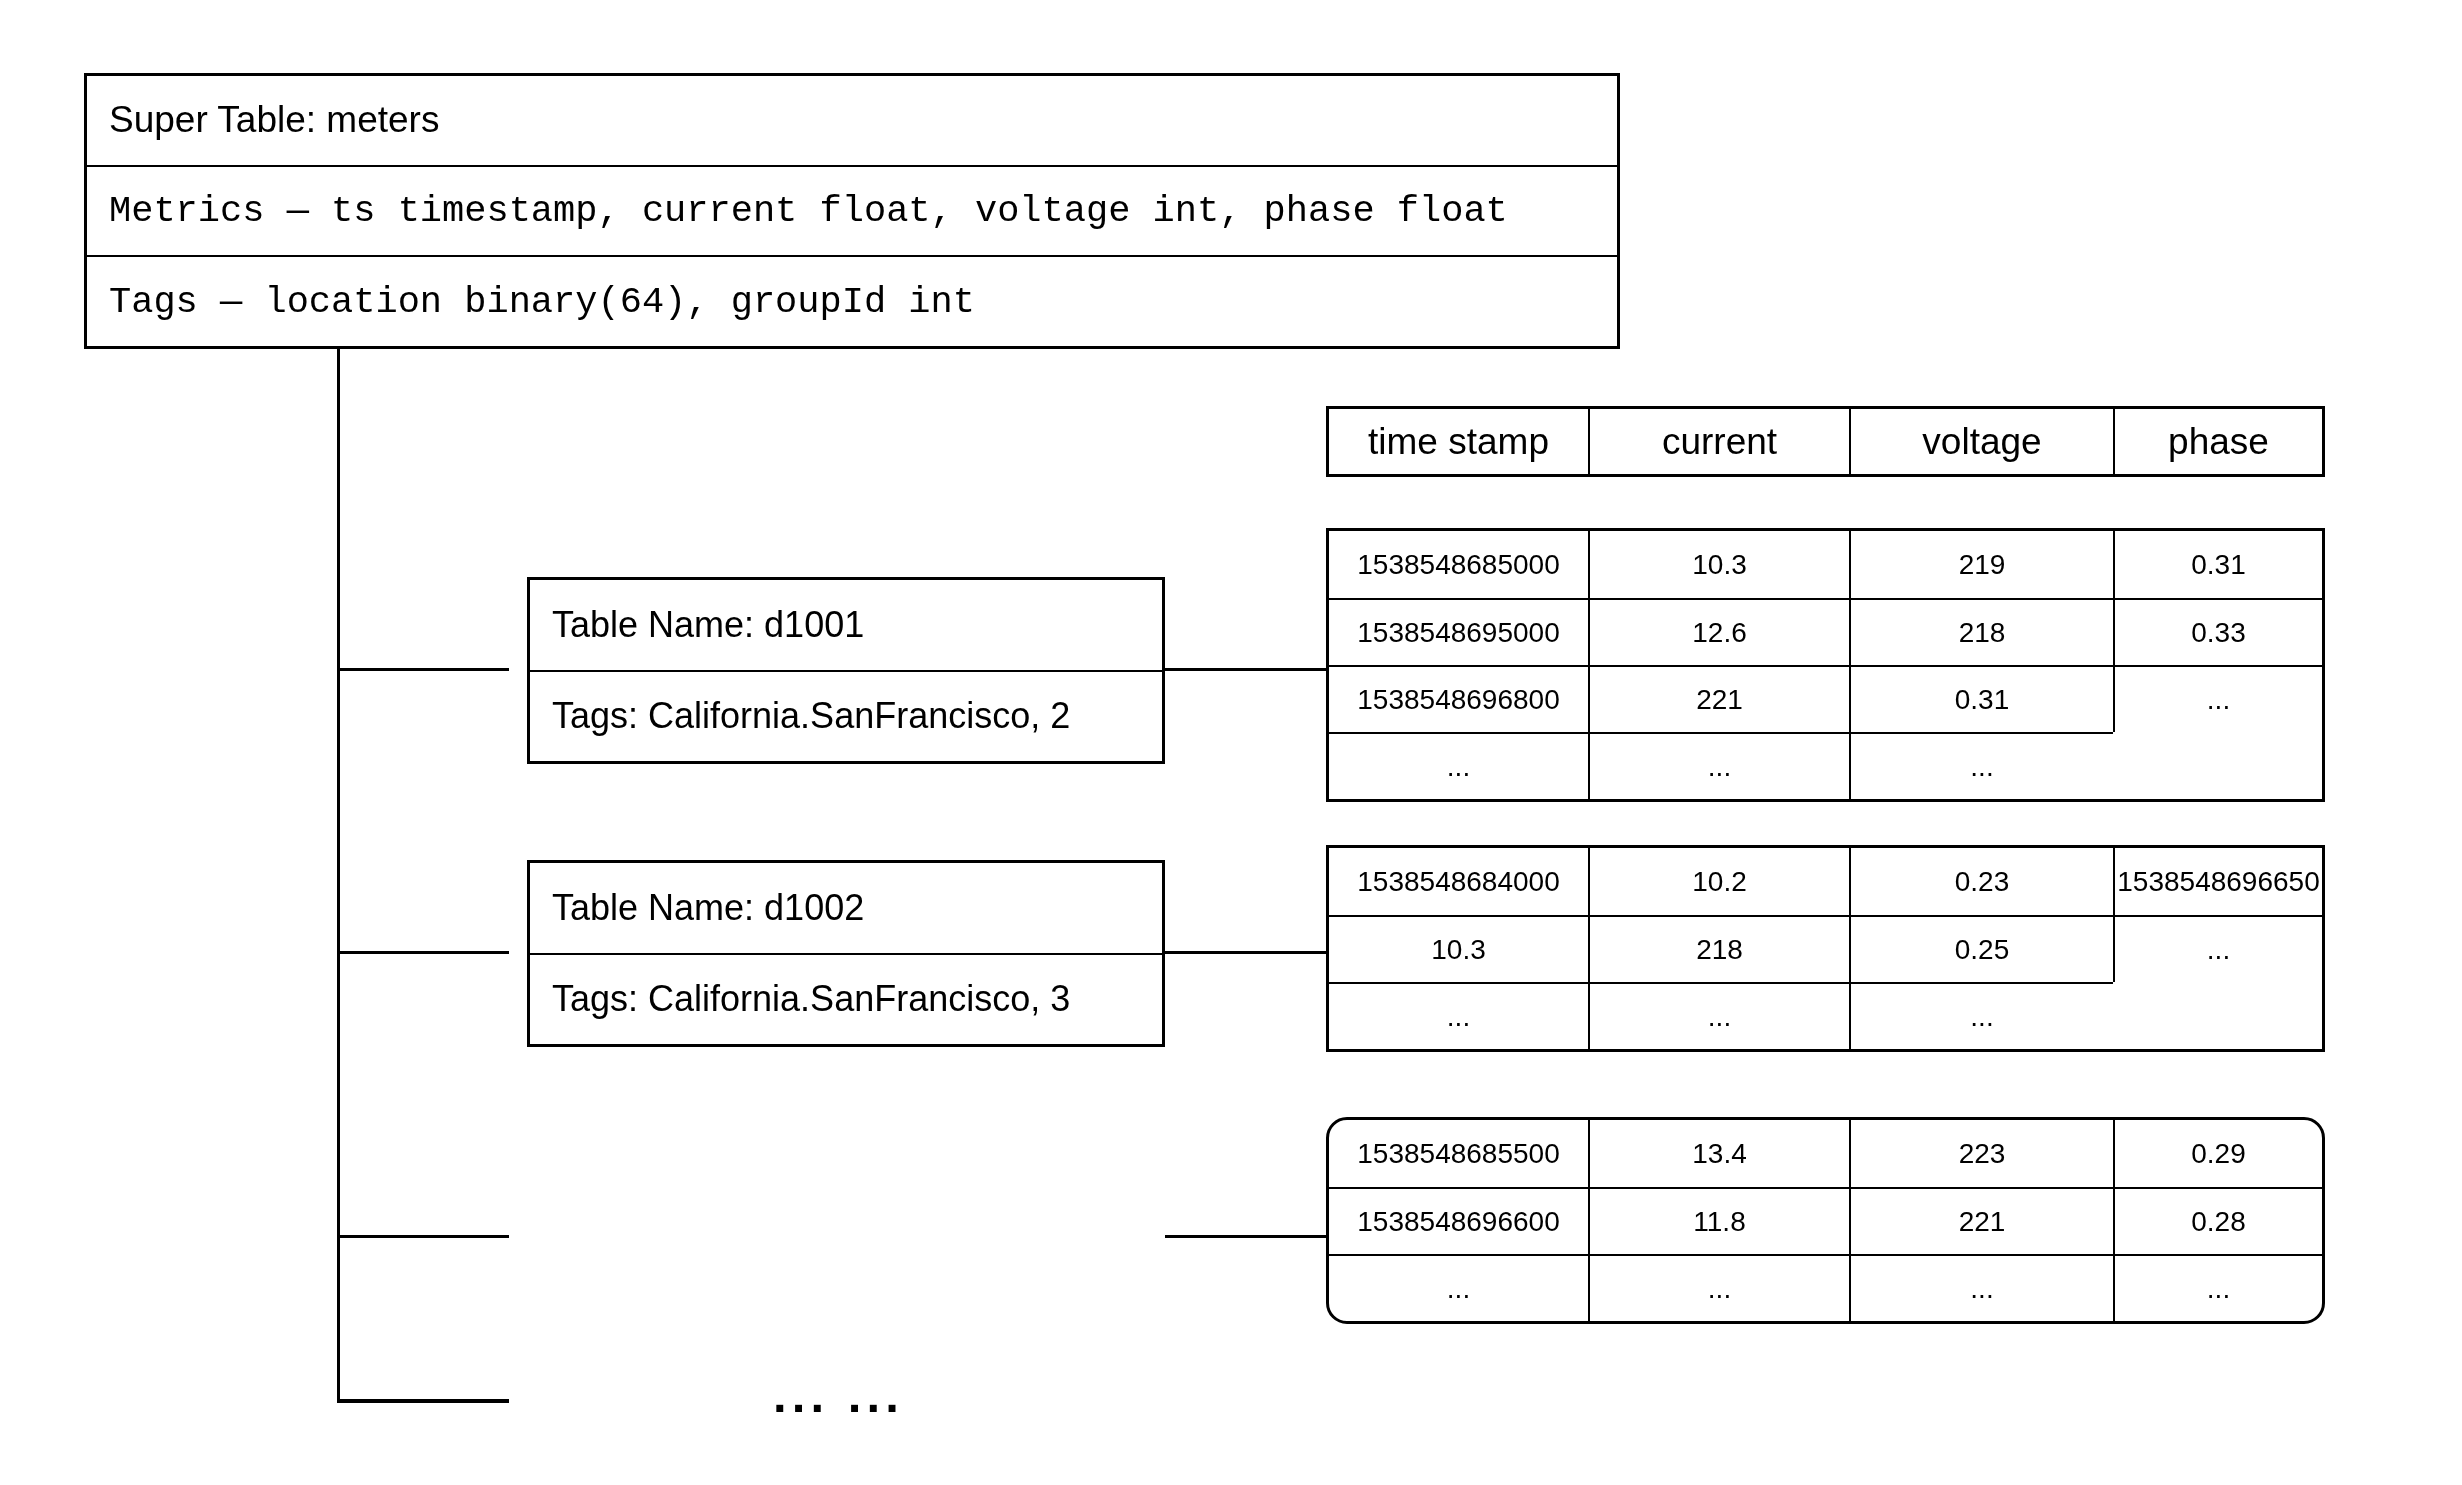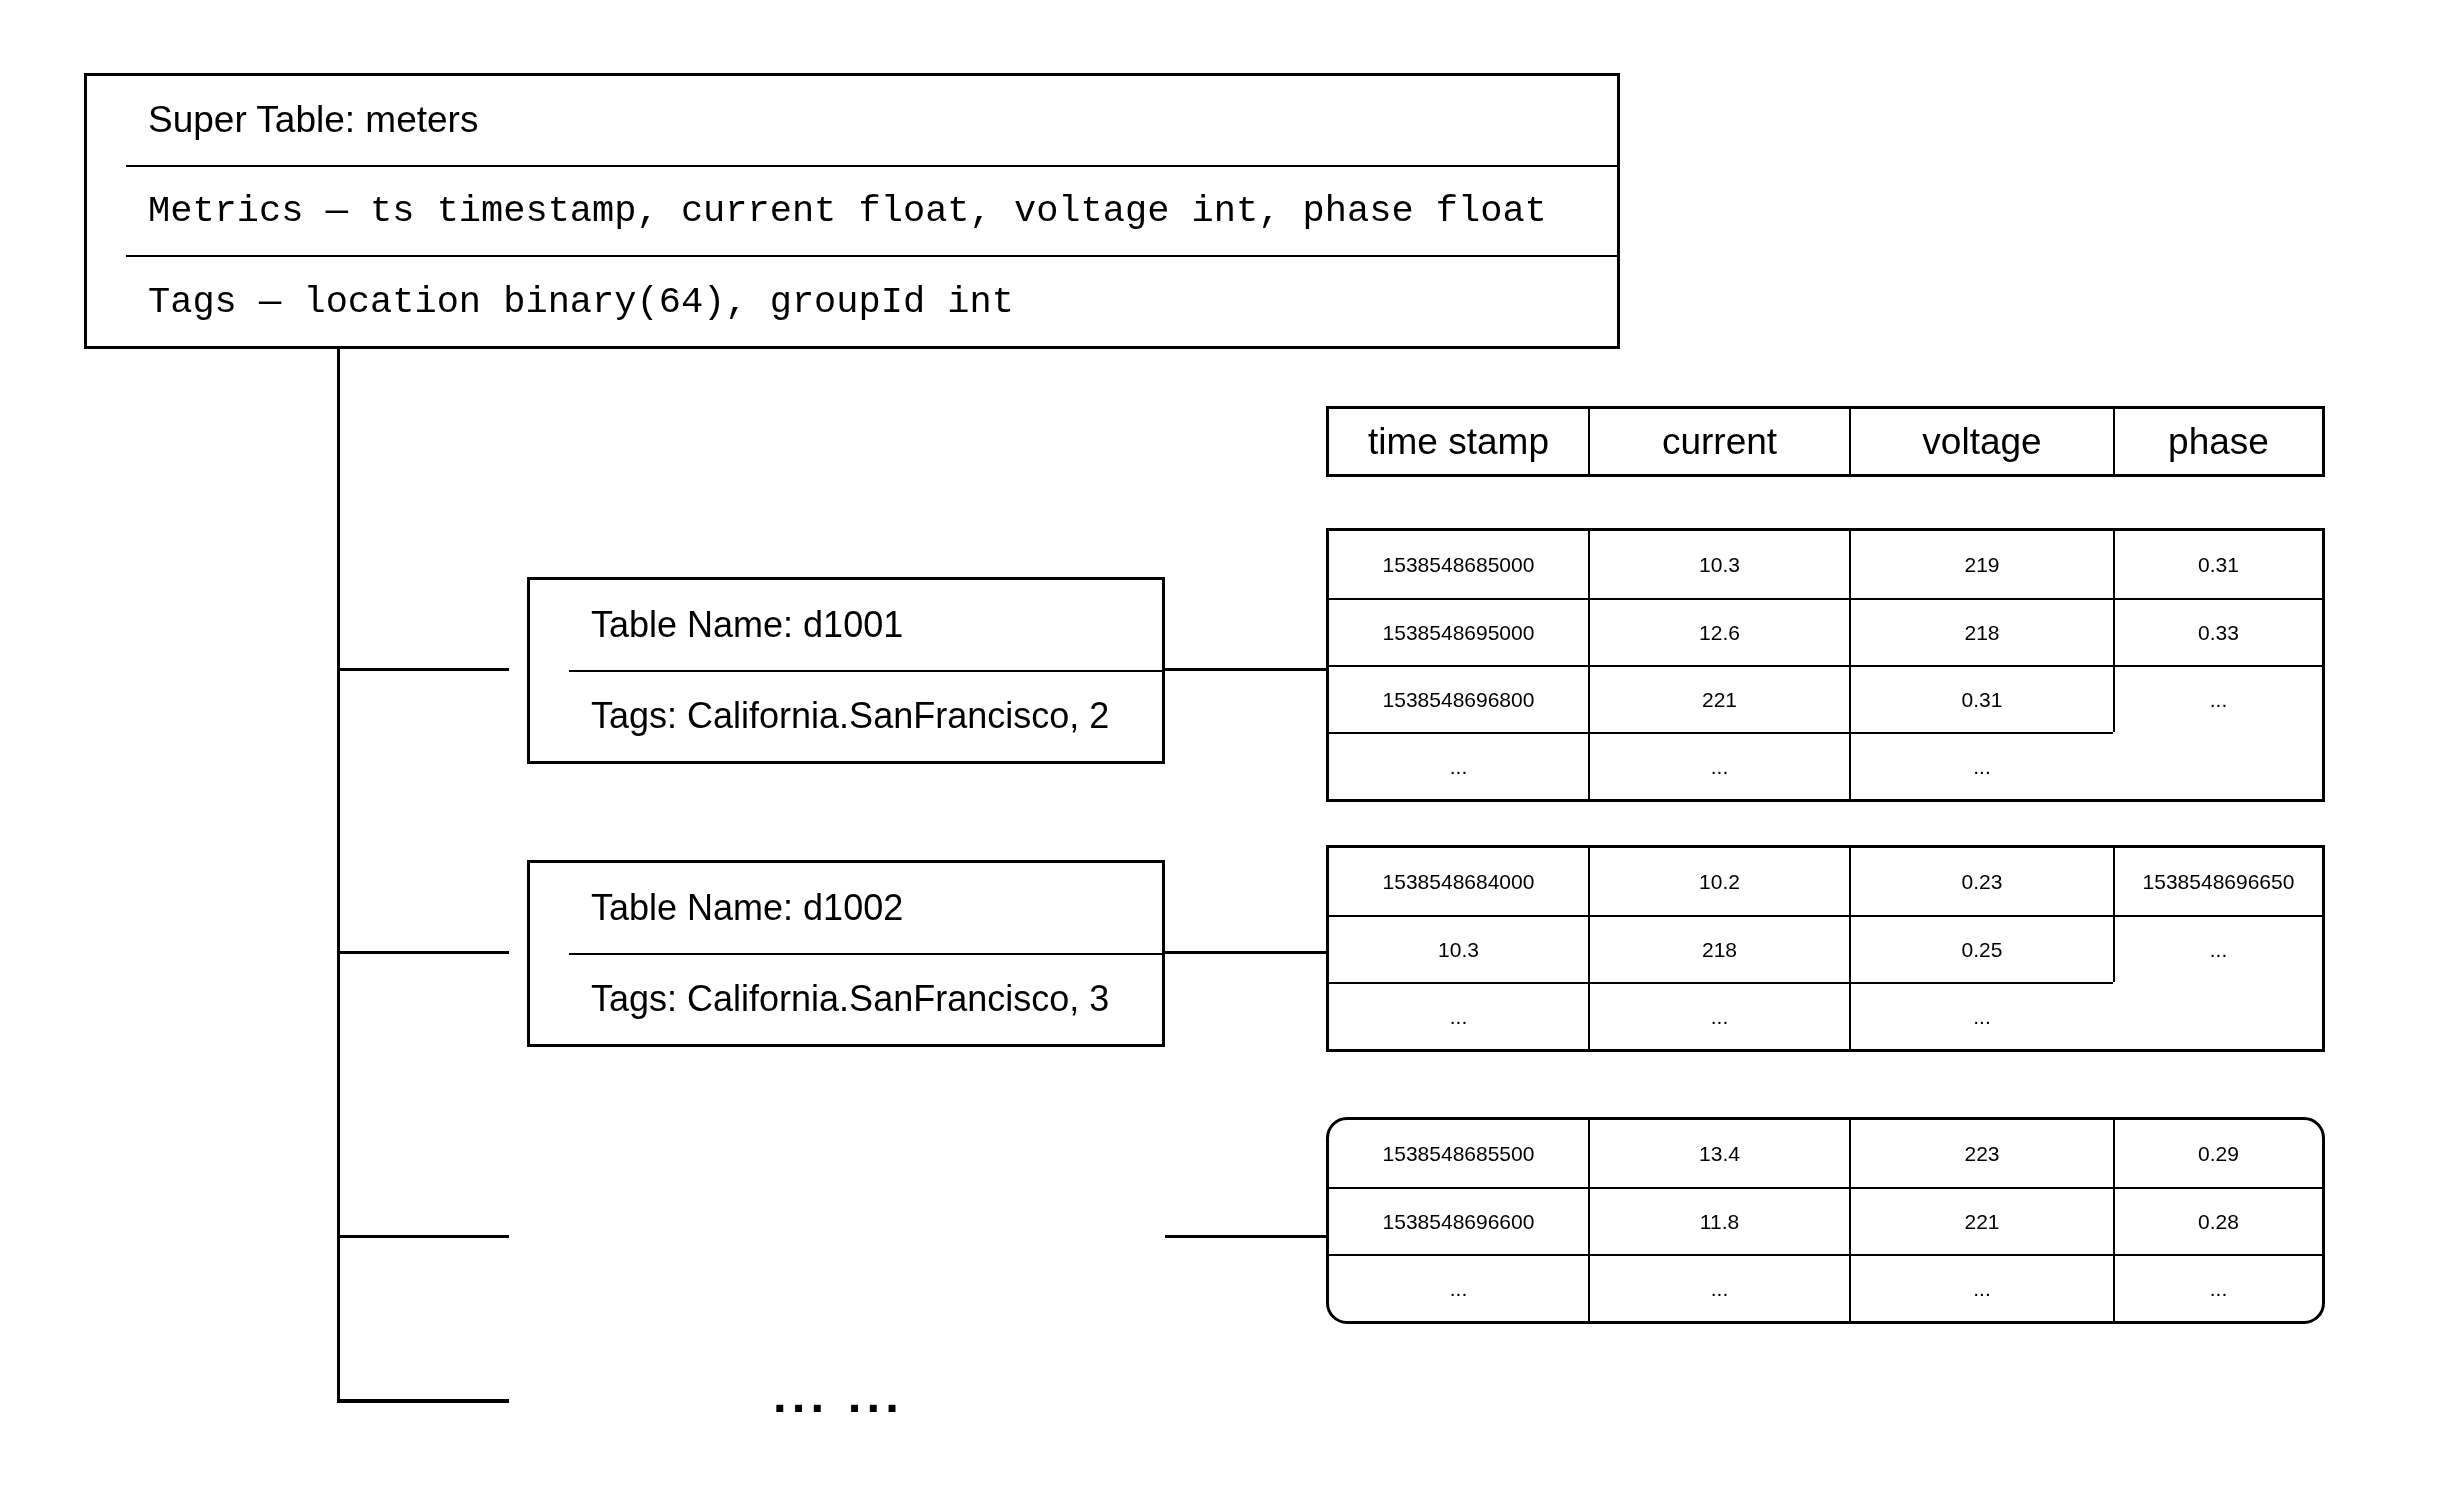--- a/index.html
+++ b/index.html
@@ -5,21 +5,21 @@
   html,body{margin:0;padding:0;background:#fff;}
   .canvas{
     position:relative;width:2462px;height:1486px;
     background:var(--bg,#ffffff);
     font-family:"Liberation Sans",sans-serif;
     color:var(--ink,#000000);
     overflow:hidden;
   }
   .box{
     position:absolute;border:3.4px solid var(--ink,#000);background:#fff;
-    display:flex;flex-direction:column;box-sizing:border-box;padding-left:39px;
+    display:flex;flex-direction:column;box-sizing:border-box;
   }
   
   .super-box{left:84px;top:73px;width:1536px;height:276px;}
   .super-row{flex:1;display:flex;align-items:center;padding-left:22px;white-space:nowrap;}
   .super-row + .super-row{border-top:2.5px solid var(--ink,#000);}
   .title-row{font-size:37px;}
   .mono-row{font-family:"Liberation Mono",monospace;font-weight:400;font-size:37px;}
   
   .child-box{left:527px;width:638px;height:187px;}
   .cb1{top:577px}.cb2{top:860px}.cb3{top:1143px}
@@ -38,21 +38,21 @@
     position:absolute;left:1326px;display:grid;
     grid-template-columns:259px 261px 264px 209px;
     border:3.4px solid var(--ink,#000);background:#fff;box-sizing:content-box;
   }
   .header-grid{top:406px;grid-auto-rows:65px;}
   .t1{top:528px;grid-auto-rows:67px;}
   .t2{top:845px;grid-auto-rows:67px;}
   .t3{top:1117px;grid-auto-rows:67px;border-radius:21px;}
   .cell{
     display:flex;align-items:center;justify-content:center;
-    font-size:21px;border-left:2.5px solid var(--ink,#000);border-top:2.5px solid var(--ink,#000);
+    font-size:28px;border-left:2.5px solid var(--ink,#000);border-top:2.5px solid var(--ink,#000);
     box-sizing:border-box;white-space:nowrap;
   }
   .grid .cell:nth-child(-n+4){border-top:none;}
   .grid .cell:nth-child(4n+1){border-left:none;}
   .hcell{font-size:37px;}
   
   .more{
     position:absolute;left:773px;top:1367px;
     font-size:49px;font-weight:700;letter-spacing:5.1px;white-space:nowrap;
   }

